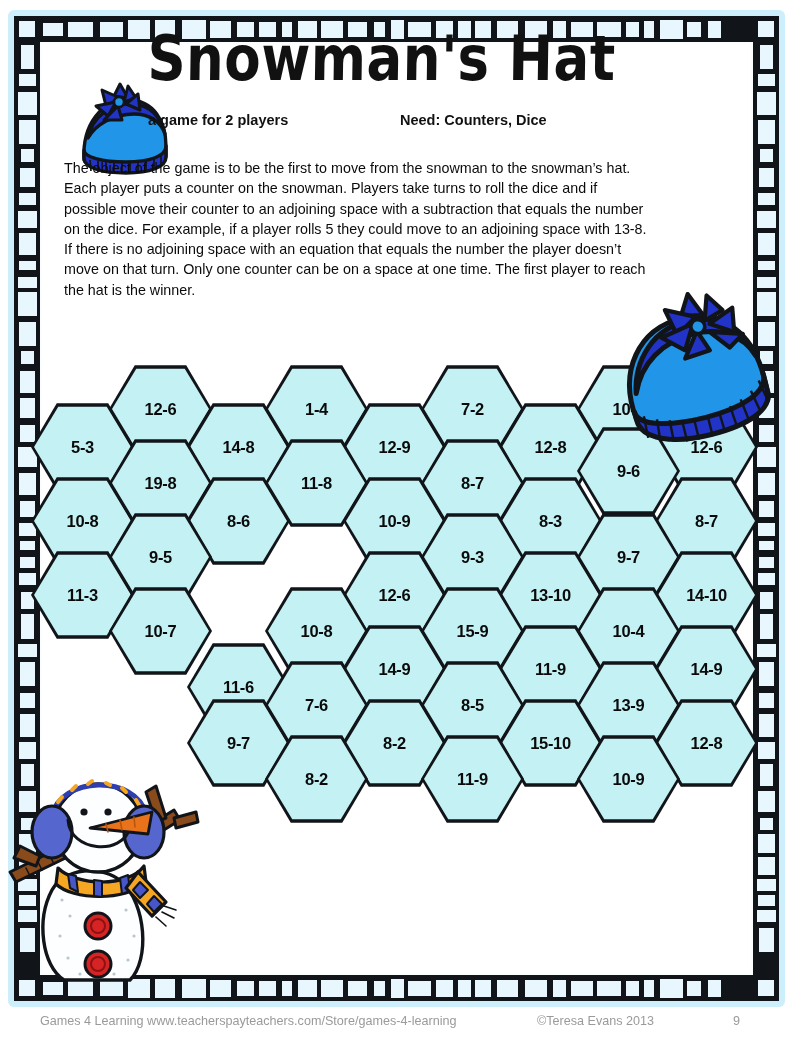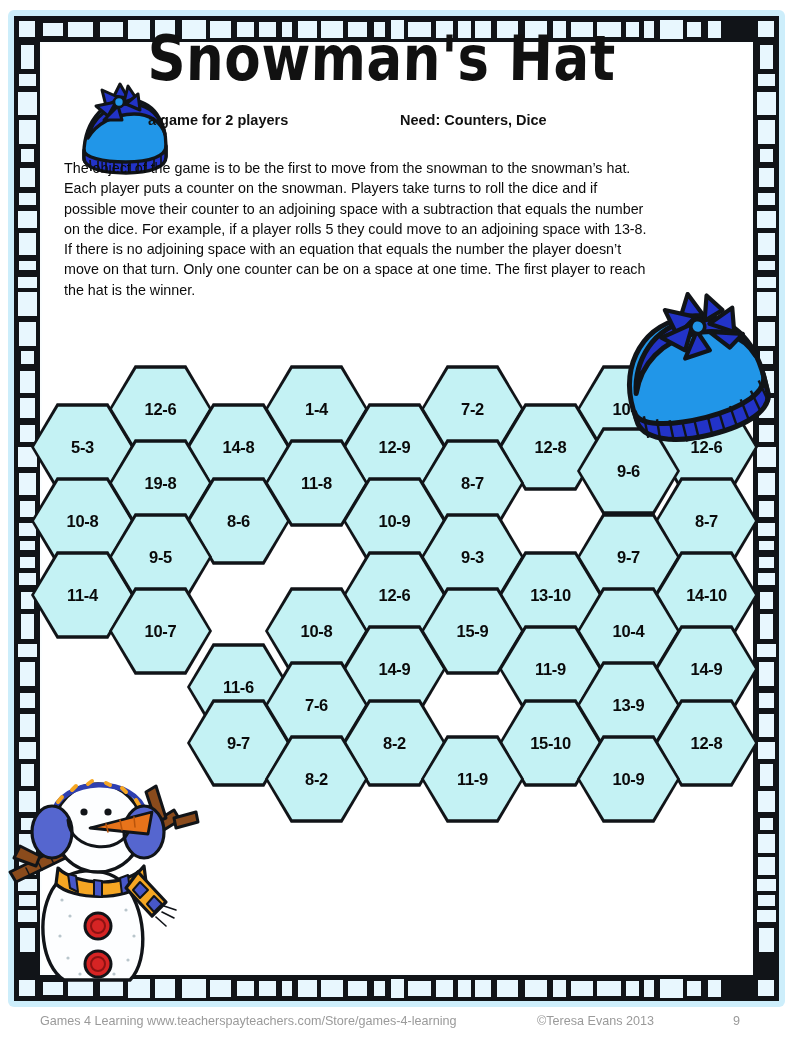--- a/index.html
+++ b/index.html
@@ -324,21 +324,21 @@
         <div class="lbl">5-3</div>
       </div>
       <div class="hexwrap" style="left: 31px; top: 158px; z-index: 11;">
         <div class="edge"></div>
         <div class="face"></div>
         <div class="lbl">10-8</div>
       </div>
       <div class="hexwrap" style="left: 31px; top: 232px; z-index: 12;">
         <div class="edge"></div>
         <div class="face"></div>
-        <div class="lbl">11-4</div>
+        <div class="lbl">11-3</div>
       </div>
       <div class="hexwrap" style="left: 109px; top: 46px; z-index: 10;">
         <div class="edge"></div>
         <div class="face"></div>
         <div class="lbl">12-6</div>
       </div>
       <div class="hexwrap" style="left: 109px; top: 120px; z-index: 11;">
         <div class="edge"></div>
         <div class="face"></div>
         <div class="lbl">19-8</div>
@@ -436,29 +436,39 @@
       <div class="hexwrap" style="left: 421px; top: 194px; z-index: 12;">
         <div class="edge"></div>
         <div class="face"></div>
         <div class="lbl">9-3</div>
       </div>
       <div class="hexwrap" style="left: 421px; top: 268px; z-index: 13;">
         <div class="edge"></div>
         <div class="face"></div>
         <div class="lbl">15-9</div>
       </div>
+      <div class="hexwrap" style="left: 421px; top: 342px; z-index: 14;">
+        <div class="edge"></div>
+        <div class="face"></div>
+        <div class="lbl">8-5</div>
+      </div>
       <div class="hexwrap" style="left: 421px; top: 416px; z-index: 15;">
         <div class="edge"></div>
         <div class="face"></div>
         <div class="lbl">11-9</div>
       </div>
       <div class="hexwrap" style="left: 499px; top: 84px; z-index: 10;">
         <div class="edge"></div>
         <div class="face"></div>
         <div class="lbl">12-8</div>
+      </div>
+      <div class="hexwrap" style="left: 499px; top: 158px; z-index: 11;">
+        <div class="edge"></div>
+        <div class="face"></div>
+        <div class="lbl">8-3</div>
       </div>
       <div class="hexwrap" style="left: 499px; top: 232px; z-index: 12;">
         <div class="edge"></div>
         <div class="face"></div>
         <div class="lbl">13-10</div>
       </div>
       <div class="hexwrap" style="left: 499px; top: 306px; z-index: 13;">
         <div class="edge"></div>
         <div class="face"></div>
         <div class="lbl">11-9</div>

